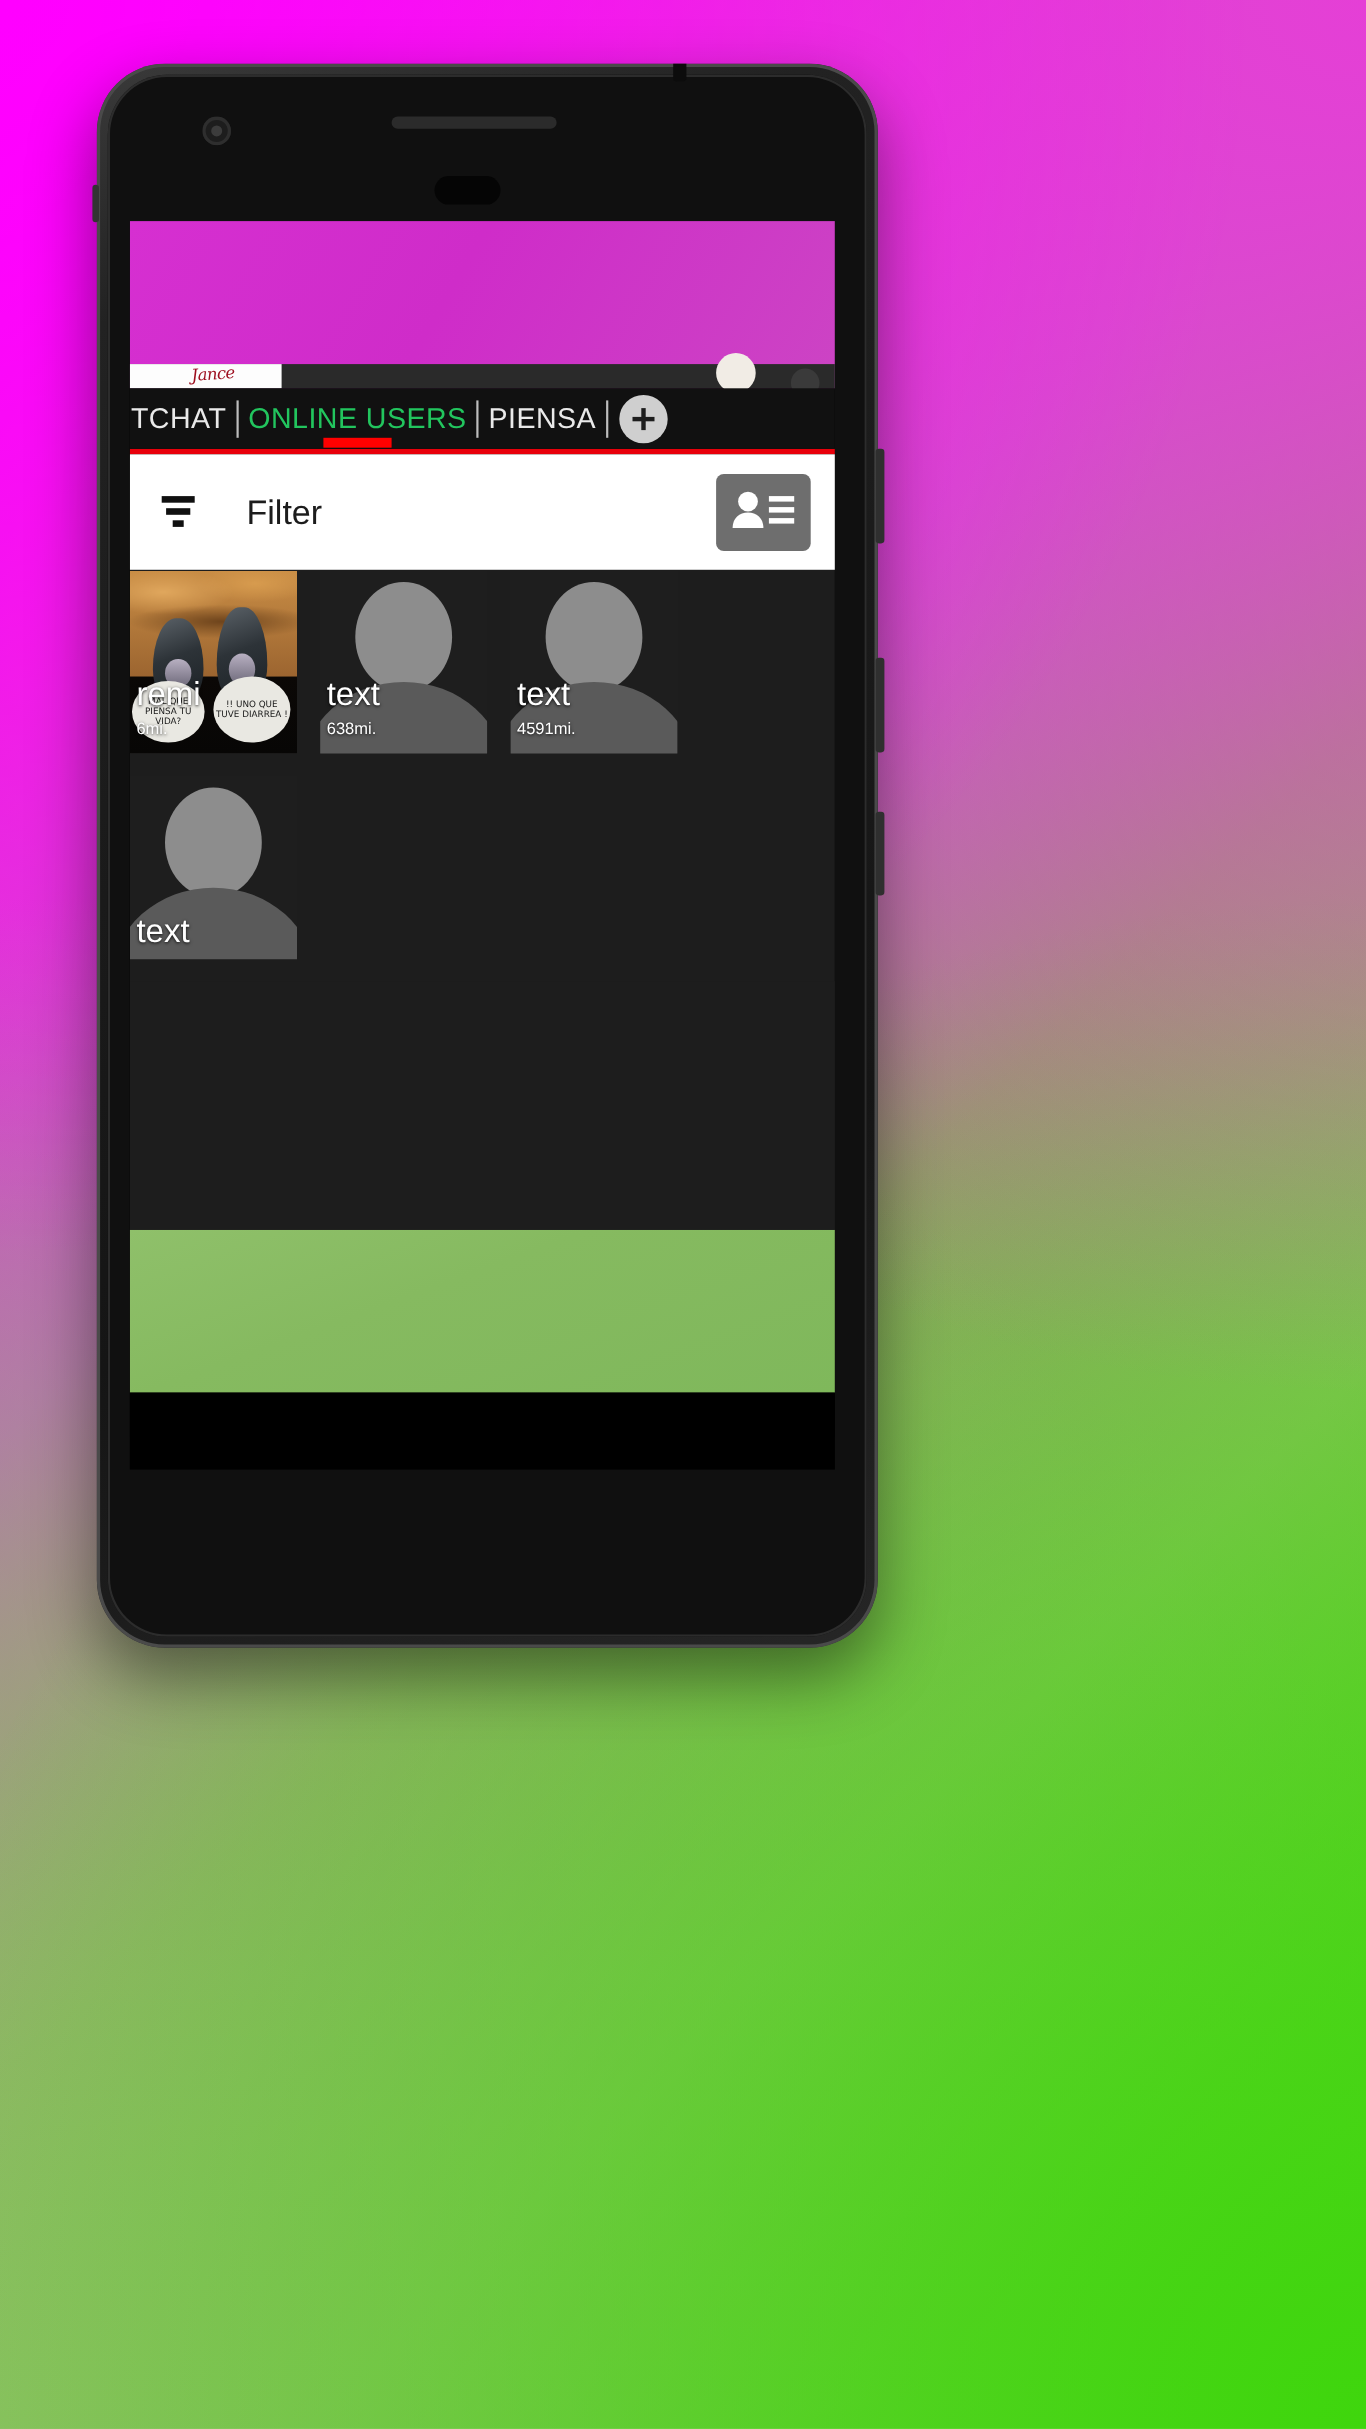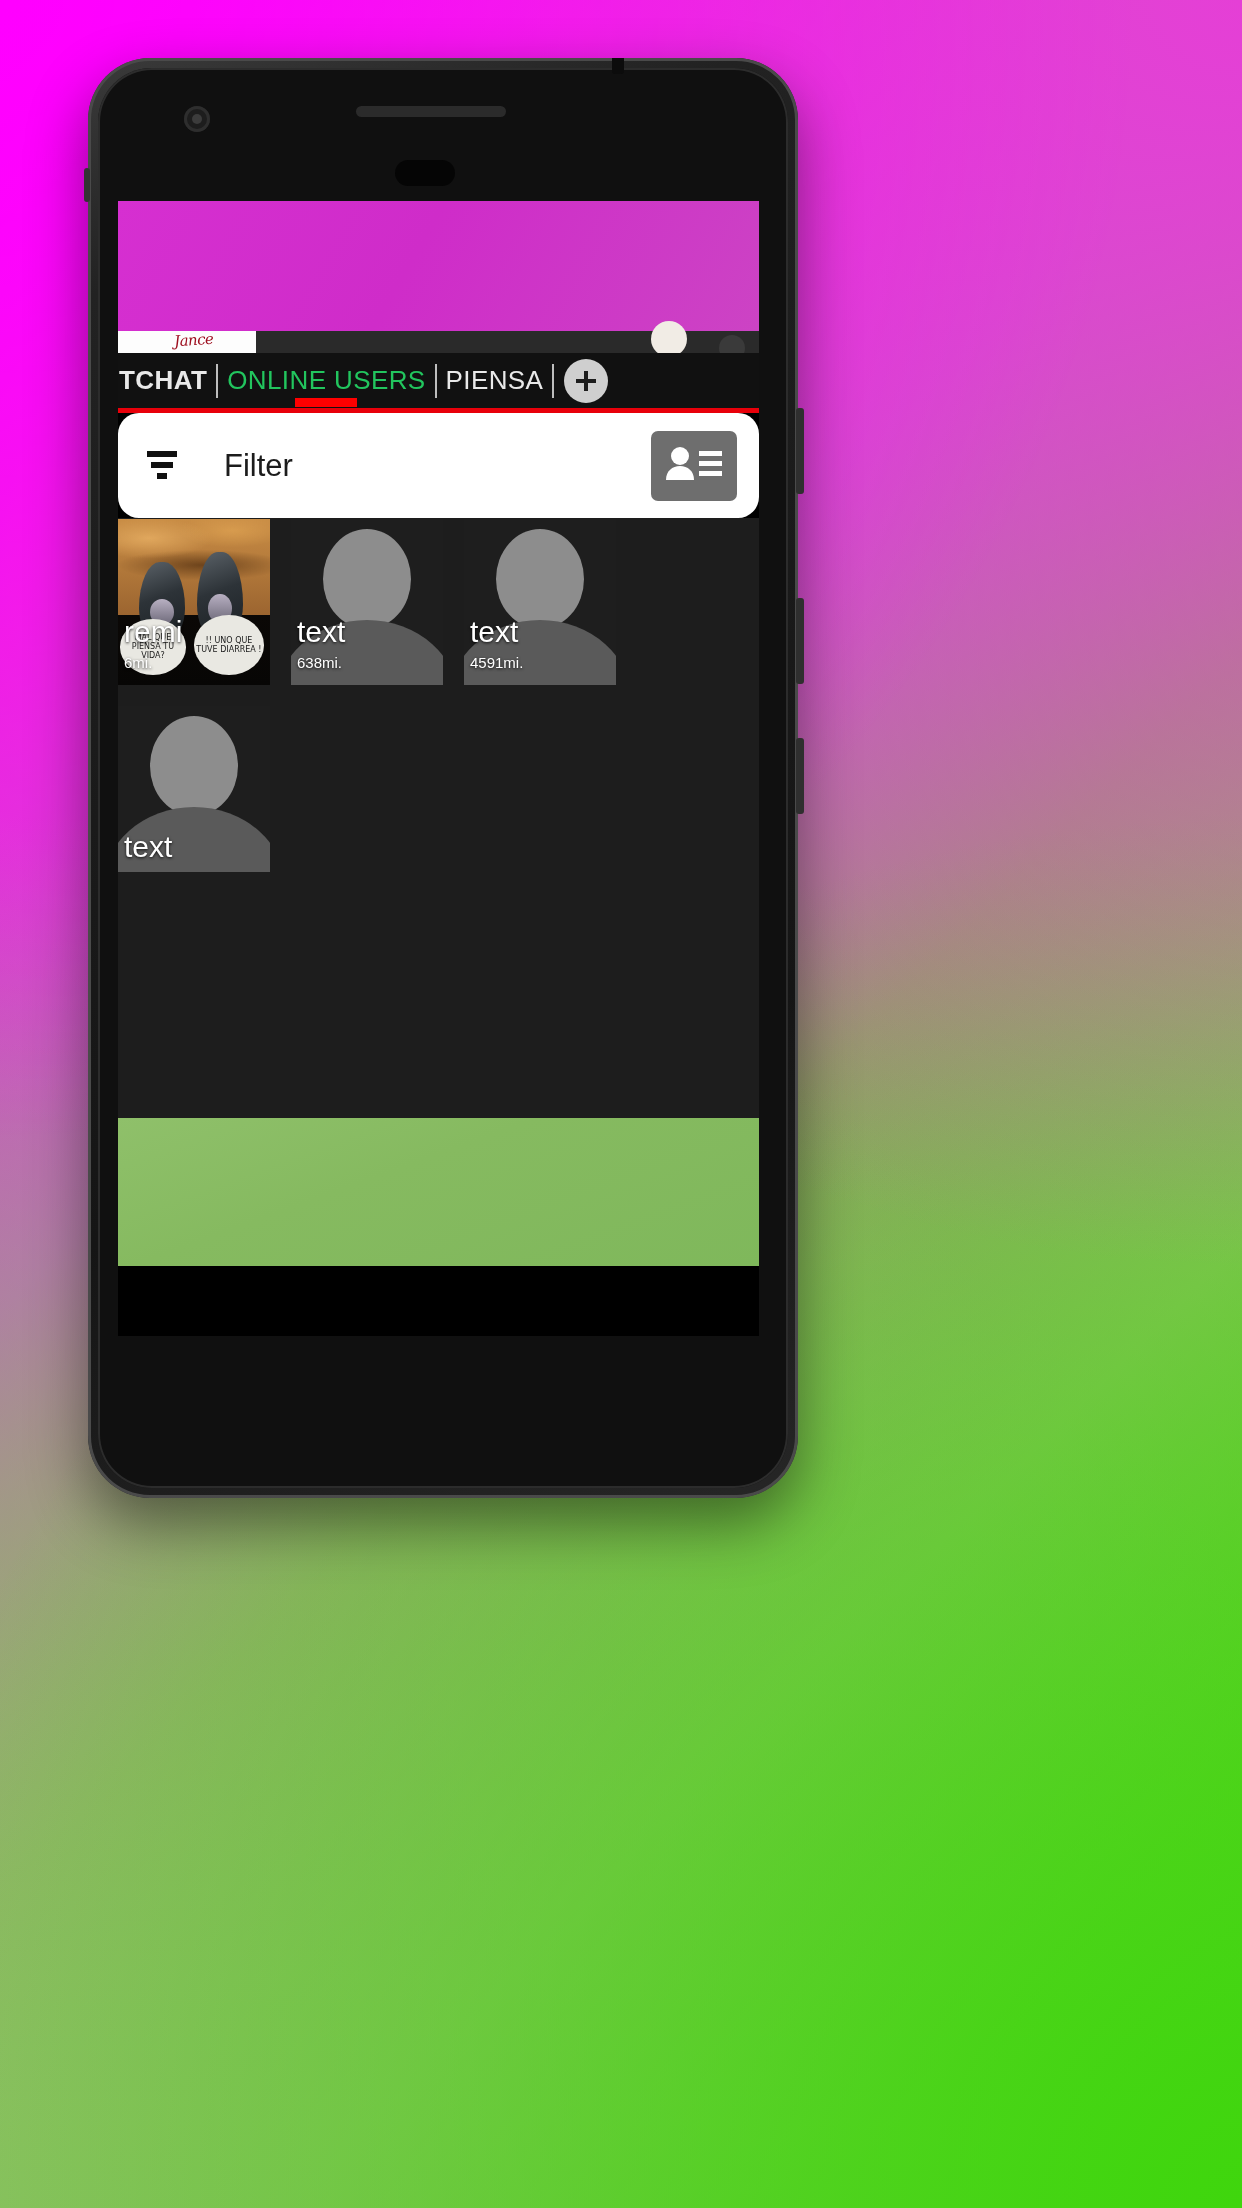--- a/index.html
+++ b/index.html
@@ -93,38 +93,38 @@
   
   .tabbar{
     position:relative;display:flex;align-items:center;
     height:55px;background:#111;padding-left:6px;
     overflow:hidden;
   }
   .tab{
     color:#e9e9e9;font-size:26px;letter-spacing:.4px;
     white-space:nowrap;padding:0 9px;position:relative;
   }
-  .tab.truncated{margin-left:-14px;font-weight:bold;}
+  .tab.truncated{margin-left:-14px;}
   .tab-sep{width:2px;height:34px;background:#bdbdbd;flex:0 0 auto;}
   .tab.active{color:#22c55e;}
   .tab.active .tab-underline{
     position:absolute;left:50%;transform:translateX(-50%);
     bottom:-11px;width:62px;height:9px;background:#ff0000;
   }
   .plus-btn{
     margin-left:10px;width:44px;height:44px;border-radius:50%;
     background:#cfcfcf;display:flex;align-items:center;justify-content:center;
     flex:0 0 auto;
   }
   .plus-btn svg{display:block;}
   .red-rule{height:5px;background:#e8000a;width:100%;}
 
   
   .filterbar{
-    position:relative;height:105px;background:#fff;display:flex;align-items:center;border-radius:21px;
+    position:relative;height:105px;background:#fff;display:flex;align-items:center;
   }
   .filter-icon{margin-left:26px;width:46px;height:40px;display:flex;align-items:center;justify-content:center;}
   .filter-label{
     margin-left:34px;font-size:31px;color:#1c1c1c;
   }
   .contact-btn{
     position:absolute;right:22px;top:18px;width:86px;height:70px;border-radius:7px;
     background:#6e6e6e;display:flex;align-items:center;justify-content:center;gap:5px;
   }
 

